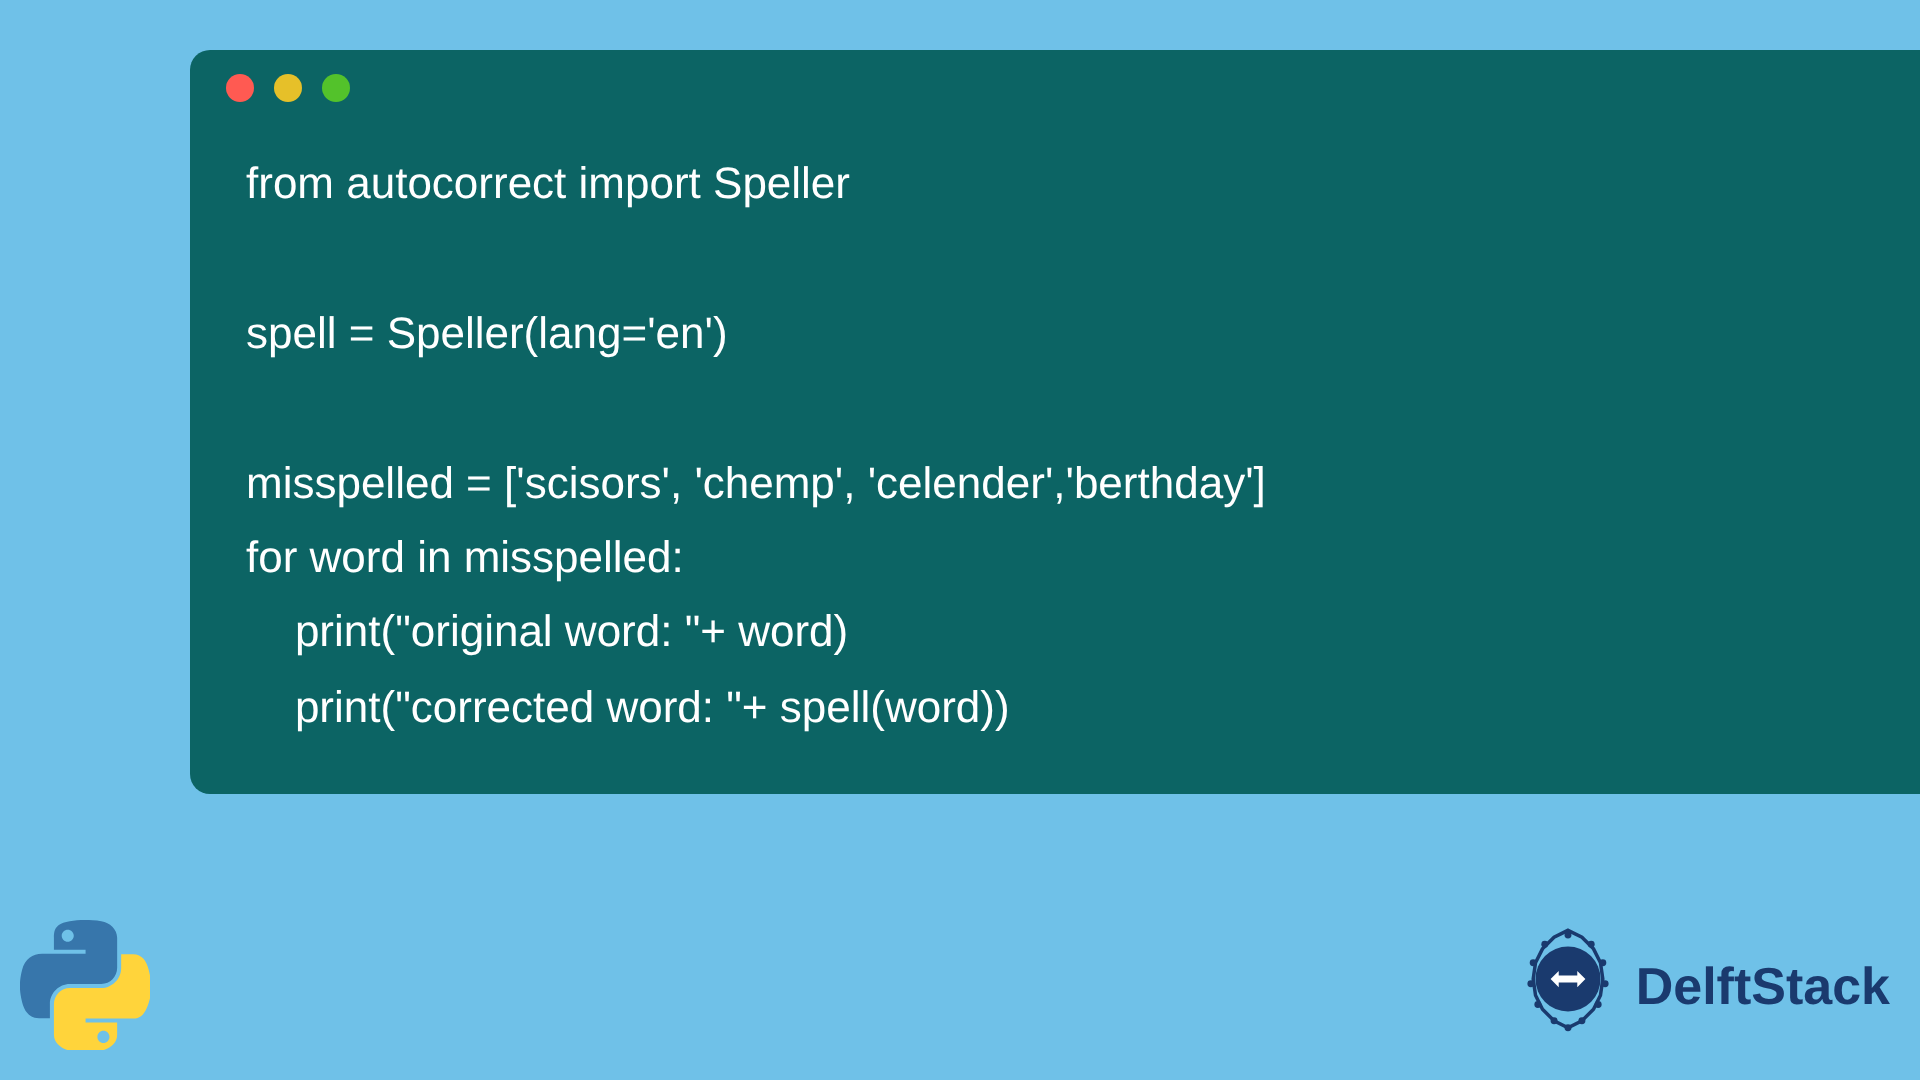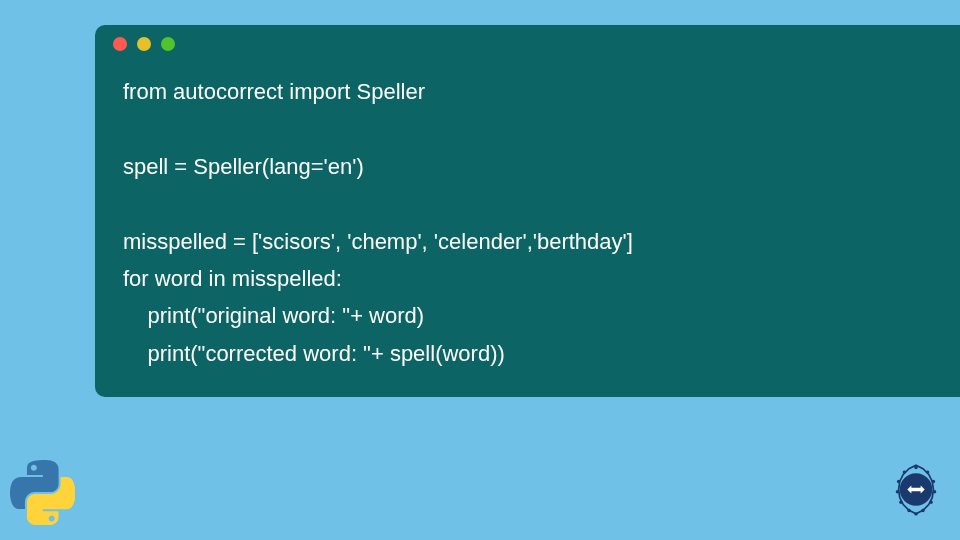--- a/index.html
+++ b/index.html
@@ -107,13 +107,14 @@
       <circle cx="76" cy="66" r="3"></circle>
       <circle cx="62" cy="80" r="3"></circle>
       <circle cx="50" cy="86" r="3"></circle>
       <circle cx="38" cy="80" r="3"></circle>
       <circle cx="24" cy="66" r="3"></circle>
       <circle cx="18" cy="48" r="3"></circle>
       <circle cx="20" cy="30" r="3"></circle>
       <circle cx="30" cy="14" r="3"></circle>
     </g>
   </svg>
+  <span class="delft-text">DelftStack</span>
 </div>
 
 </body></html>

